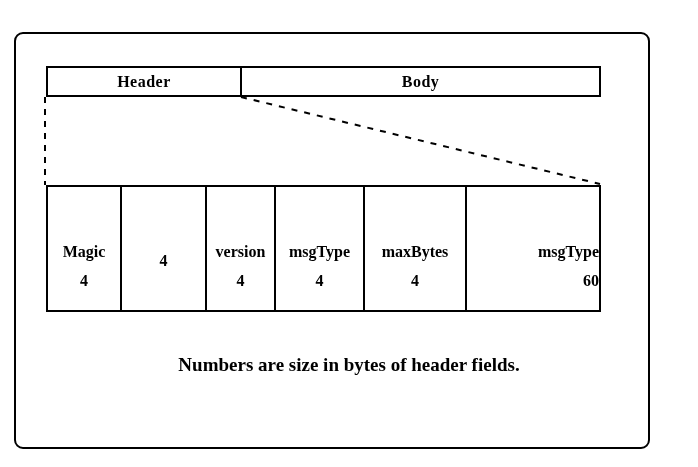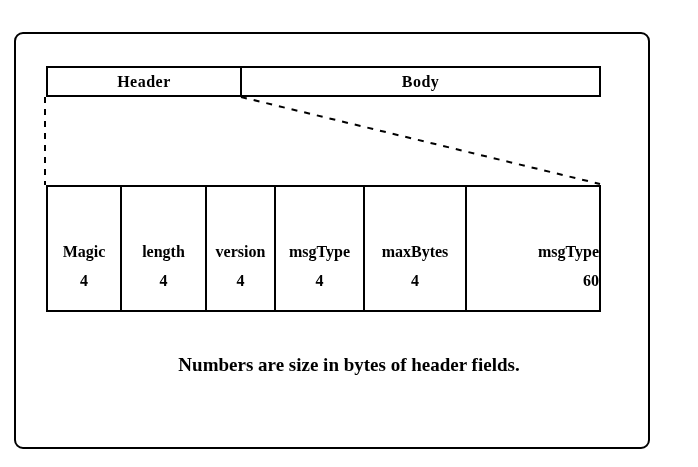--- a/index.html
+++ b/index.html
@@ -127,21 +127,20 @@
     <line x1="45" y1="97" x2="45" y2="185" stroke="#000000" stroke-width="2" stroke-dasharray="6 6"></line>
     <line x1="241" y1="97" x2="600" y2="184" stroke="#000000" stroke-width="2" stroke-dasharray="6 7"></line>
   </svg>
 
   <div class="fields-box">
     <div class="field-cell c0">
       <div class="field-name">Magic</div>
       <div class="field-size">4</div>
     </div>
     <div class="field-cell c1">
-      <div class="field-name">length</div>
       <div class="field-size">4</div>
     </div>
     <div class="field-cell c2">
       <div class="field-name">version</div>
       <div class="field-size">4</div>
     </div>
     <div class="field-cell c3">
       <div class="field-name">msgType</div>
       <div class="field-size">4</div>
     </div>

